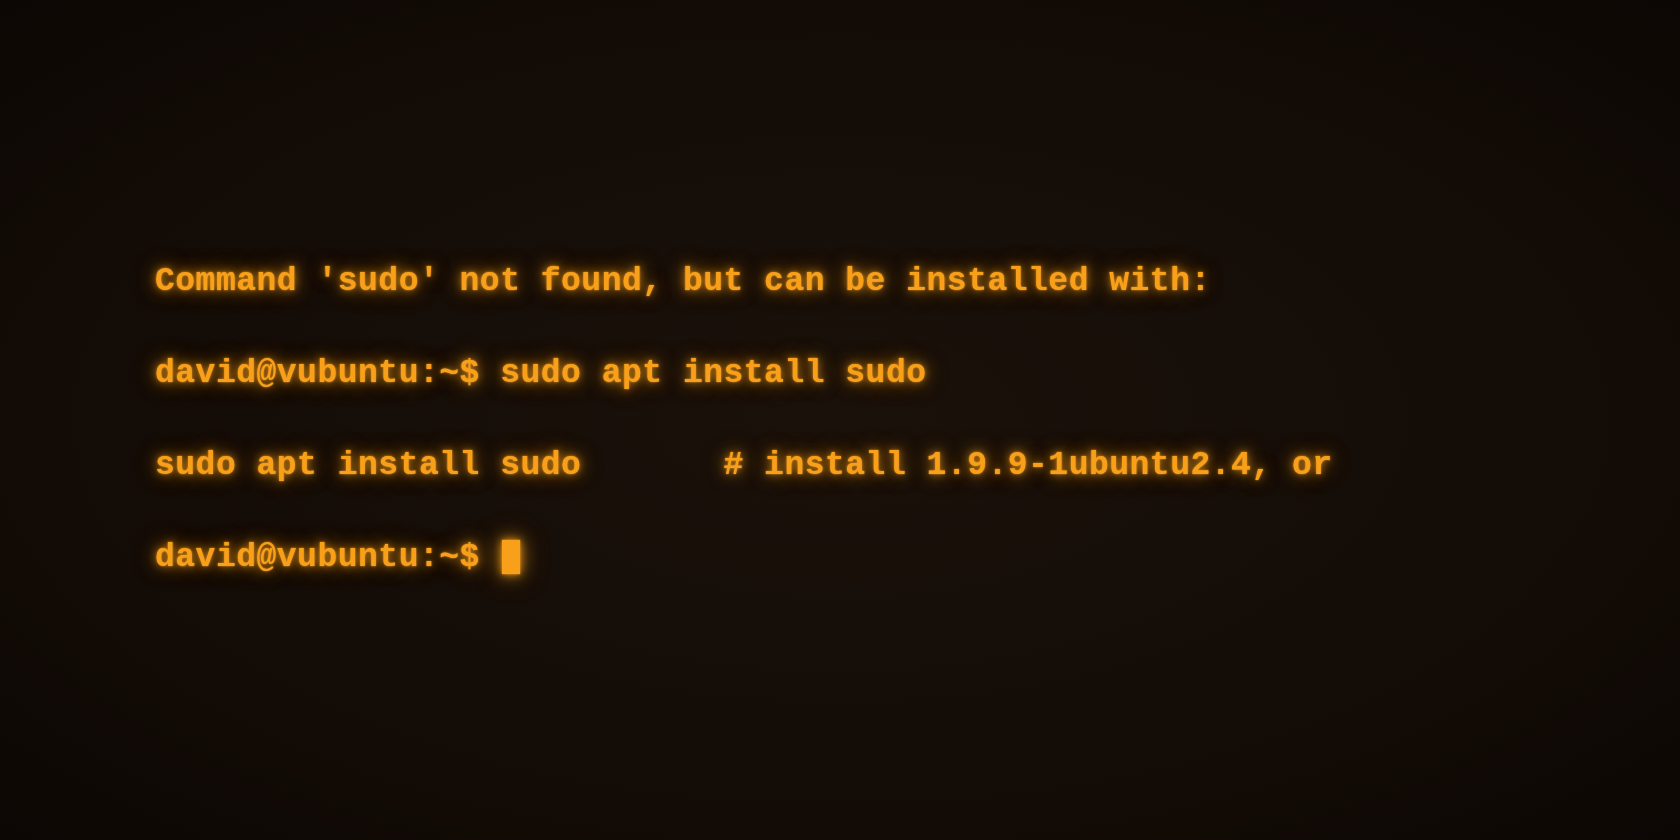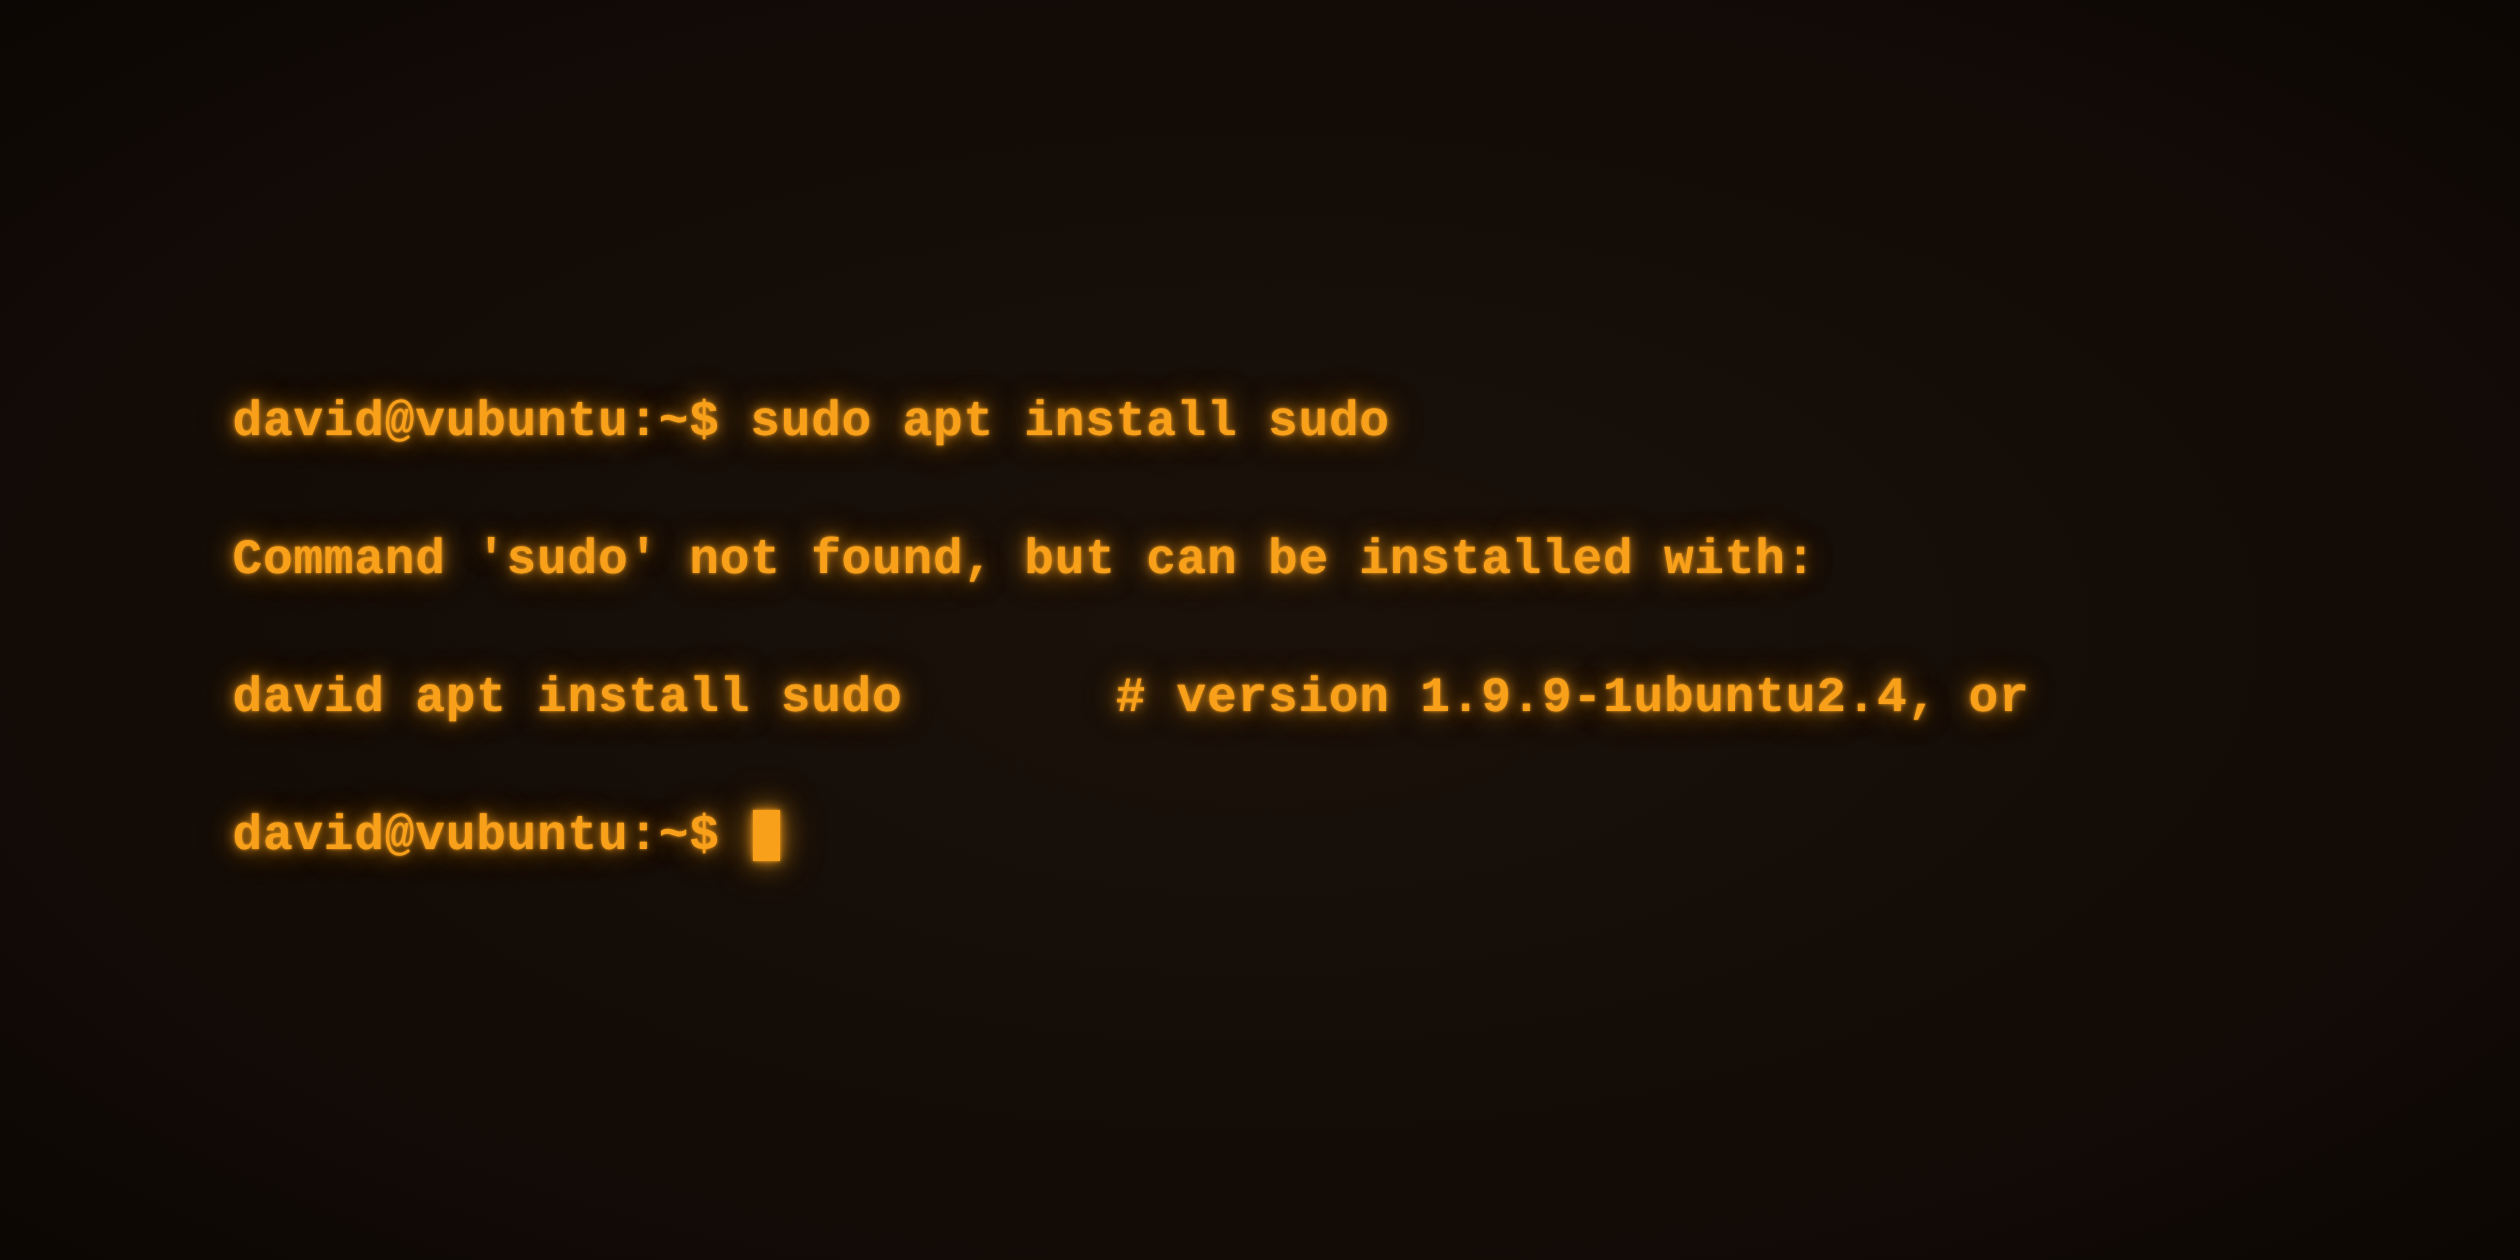--- a/index.html
+++ b/index.html
@@ -48,17 +48,17 @@
         0 0 30px rgba(249, 160, 27, 0.35);
       vertical-align: text-bottom;
       margin-bottom: 2px;
       margin-left: 2px;
     }
   </style>
 </head>
 <body>
 
 <div class="terminal">
+<span class="line">Command 'sudo' not found, but can be installed with:</span>
 <span class="line"><span>david@vubuntu:~$ </span><span>sudo apt install sudo</span></span>
-<span class="line">Command 'sudo' not found, but can be installed with:</span>
-<span class="line">david apt install sudo       # version 1.9.9-1ubuntu2.4, or</span>
+<span class="line">sudo apt install sudo       # install 1.9.9-1ubuntu2.4, or</span>
 <span class="line"><span>david@vubuntu:~$ </span><span class="cursor"></span></span>
 </div>
 
 </body></html>

